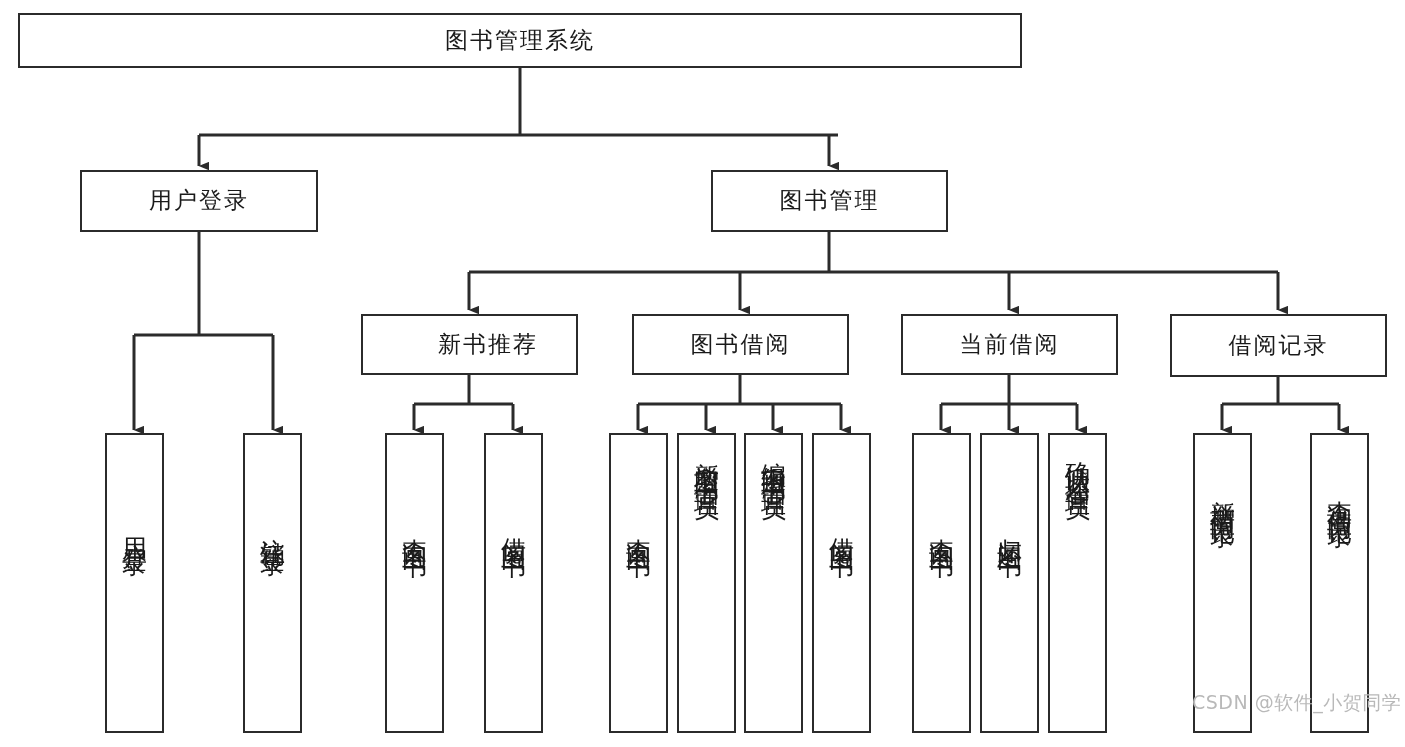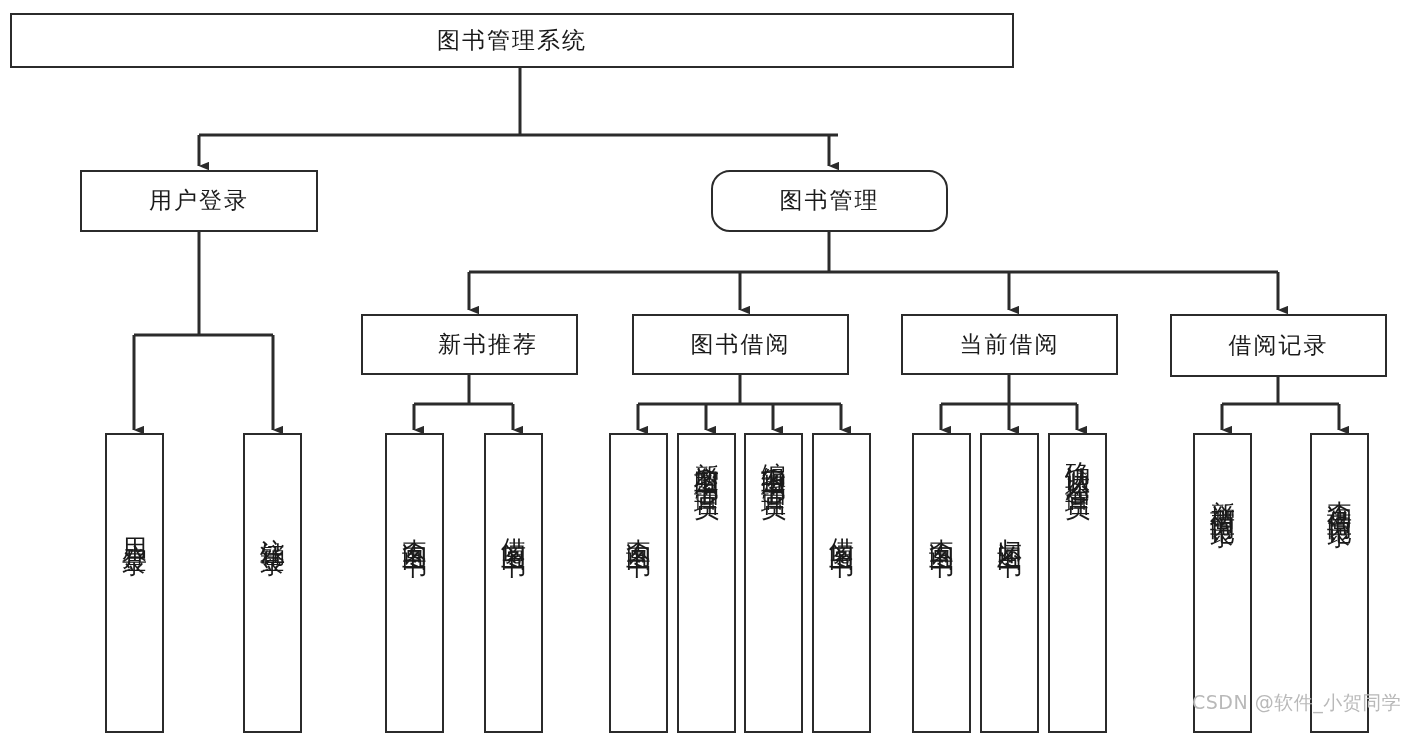--- a/index.html
+++ b/index.html
@@ -123,28 +123,28 @@
       <path d="M1009,404 L1009,430" marker-end="url(#arrow)"></path>
       <path d="M1077,404 L1077,430" marker-end="url(#arrow)"></path>
 
       <path d="M1278,375 L1278,404"></path>
       <path d="M1222,404 L1339,404"></path>
       <path d="M1222,404 L1222,430" marker-end="url(#arrow)"></path>
       <path d="M1339,404 L1339,430" marker-end="url(#arrow)"></path>
     </g>
   </svg>
 
-  <div class="node root horiz" style="left:10px; top:13px; width:1004px; height:55px;">
+  <div class="node root horiz" style="left:18px; top:13px; width:1004px; height:55px;">
     <span class="node-label">图书管理系统</span>
   </div>
 
   <div class="node horiz" style="left:80px; top:170px; width:238px; height:62px;">
     <span class="node-label">用户登录</span>
   </div>
-  <div class="node horiz" style="left:711px; top:170px; width:237px; height:62px;border-radius:19px;">
+  <div class="node horiz" style="left:711px; top:170px; width:237px; height:62px;">
     <span class="node-label">图书管理</span>
   </div>
 
   <div class="node horiz" style="left:361px; top:314px; width:217px; height:61px;padding-left:37px;">
     <span class="node-label">新书推荐</span>
   </div>
   <div class="node horiz" style="left:901px; top:314px; width:217px; height:61px;">
     <span class="node-label">当前借阅</span>
   </div>
   <div class="node horiz" style="left:632px; top:314px; width:217px; height:61px;">

